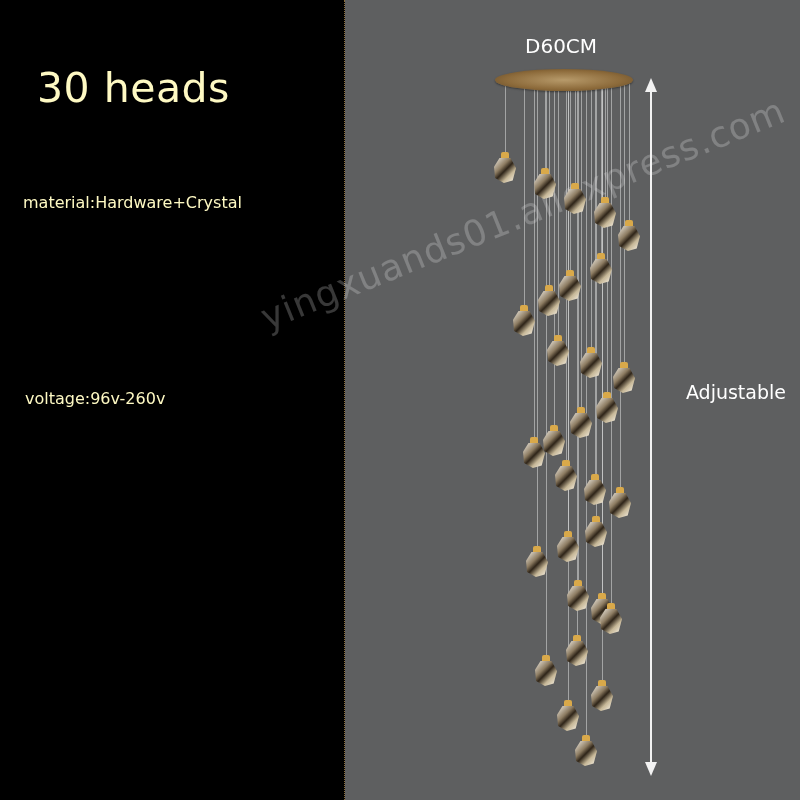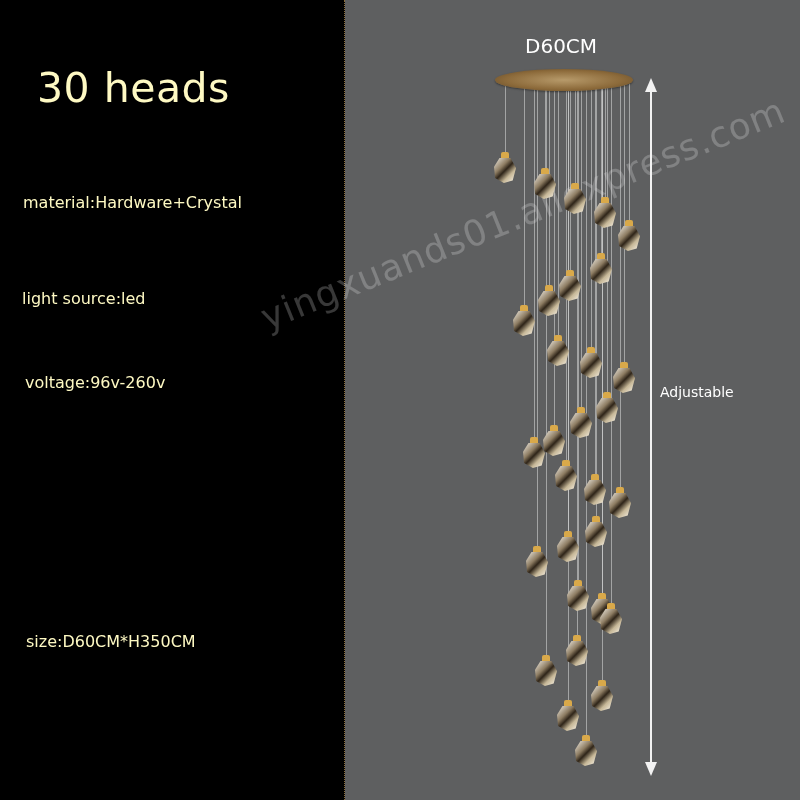--- a/index.html
+++ b/index.html
@@ -3,40 +3,38 @@
 <meta charset="utf-8">
 <style>
   html, body { margin:0; padding:0; }
   body { width:800px; height:800px; position:relative; overflow:hidden; background:#5f6061; font-family:"DejaVu Sans", sans-serif; }
   .left-panel { position:absolute; left:0; top:0; width:345px; height:800px; background:#000; border-right:1px dotted #8a6d3b; box-sizing:border-box; }
   .right-panel { position:absolute; left:345px; top:0; width:455px; height:800px; background:#5e5f60; }
   .spec { position:absolute; color:#fef9c3; white-space:nowrap; }
   .title { left:37px; top:64px; font-size:41px; letter-spacing:0.5px; }
   .spec-line { font-size:16px; }
   .dim-top { position:absolute; left:525px; top:34px; color:#fff; font-size:20px;text-align:center; }
-  .dim-side { position:absolute; left:660px; top:380px; color:#fff; font-size:14px; text-align:left; line-height:24px; width:126px; }
+  .dim-side { position:absolute; left:660px; top:380px; color:#fff; font-size:19px; text-align:right; line-height:24px; width:126px; }
   .arrow-line { position:absolute; left:650px; top:90px; width:2px; height:672px; background:#f2f2f2; }
   .arrow-up { position:absolute; left:645px; top:78px; width:0; height:0; border-left:6px solid transparent; border-right:6px solid transparent; border-bottom:14px solid #f2f2f2; }
   .arrow-down { position:absolute; left:645px; top:762px; width:0; height:0; border-left:6px solid transparent; border-right:6px solid transparent; border-top:14px solid #f2f2f2; }
   .canopy { position:absolute; left:495px; top:69px; width:138px; height:22px; border-radius:50%; background:radial-gradient(ellipse at center,#b79a6a 0%,#8c6a3a 60%,#5a4326 100%); box-shadow:0 1px 2px rgba(0,0,0,.4); }
   .watermark { position:absolute; left:255px; top:300px; color:rgba(255,255,255,0.22); font-size:36px; transform:rotate(-22deg); transform-origin:left top; white-space:nowrap; letter-spacing:1px; }
   .wire { position:absolute; width:1px; background:rgba(220,220,220,0.55); }
   .pendant { position:absolute; width:24px; height:32px; }
   .pendant .cap { position:absolute; left:8px; top:0; width:8px; height:7px; background:#d9a94a; border-radius:2px 2px 1px 1px; }
   .pendant .gem { position:absolute; left:1px; top:6px; width:22px; height:25px; background:linear-gradient(135deg,#f3efe6 0%,#8d7c62 35%,#2e2418 50%,#c6b797 70%,#fffaf0 100%); clip-path:polygon(25% 0,75% 0,100% 40%,85% 90%,45% 100%,5% 80%,0 35%); }
 </style>
 </head>
 <body>
 
 <div class="left-panel">
   <div class="spec title">30 heads</div>
   <div class="spec spec-line" style="left:23px;top:193px;">material:Hardware+Crystal</div>
-  <div class="spec spec-line" style="left:22px;top:289px;">light source:led</div>
-  <div class="spec spec-line" style="left:25px;top:373px;">voltage:96v-260v</div>
-  <div class="spec spec-line" style="left:26px;top:632px;">size:D60CM*H350CM</div>
+  <div class="spec spec-line" style="left:25px;top:389px;">voltage:96v-260v</div>
 </div>
 
 <div class="right-panel"></div>
 
 <div class="watermark">yingxuands01.aliexpress.com</div>
 
 <div id="wires">
     <div class="wire" style="left: 505px; top: 84px; height: 68px;"></div>
     <div class="wire" style="left: 545px; top: 84px; height: 84px;"></div>
     <div class="wire" style="left: 575px; top: 84px; height: 99px;"></div>

